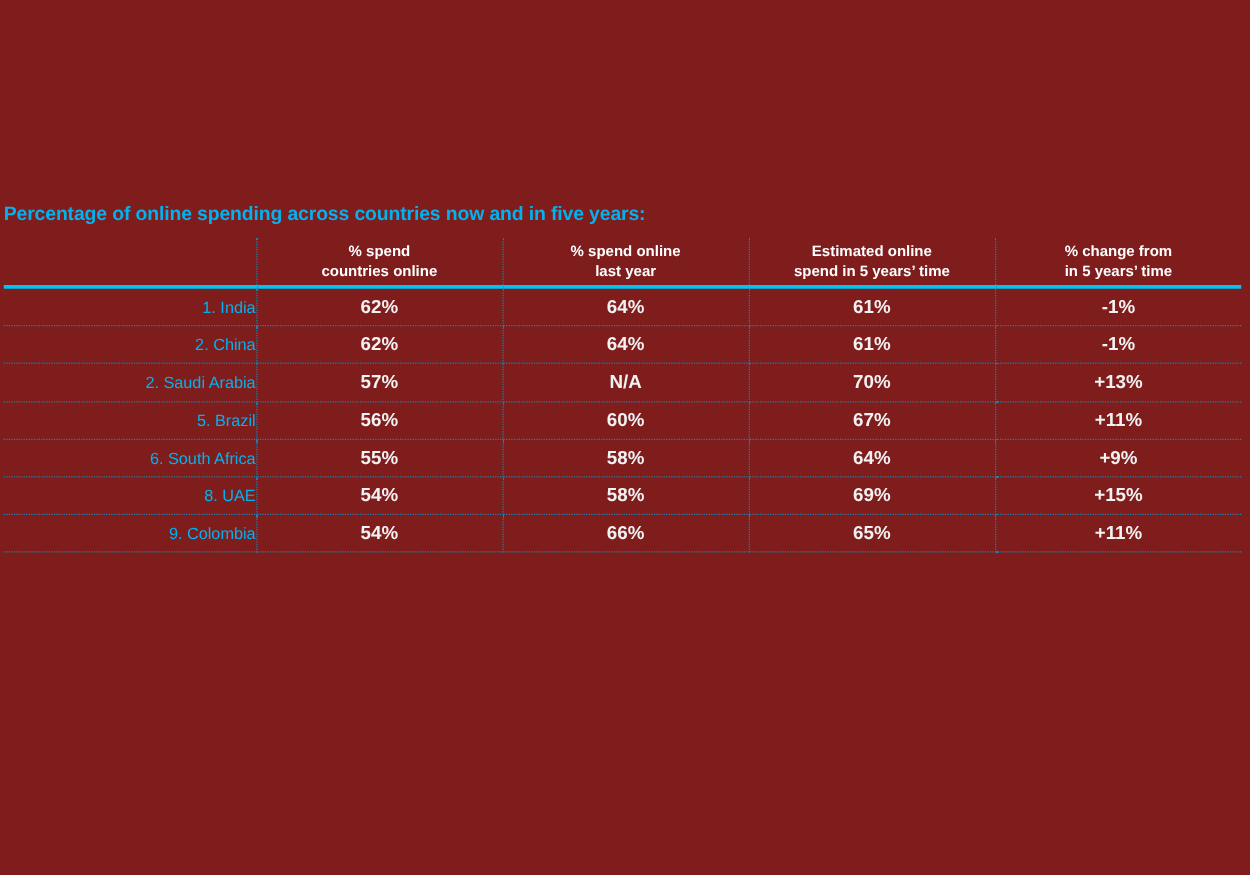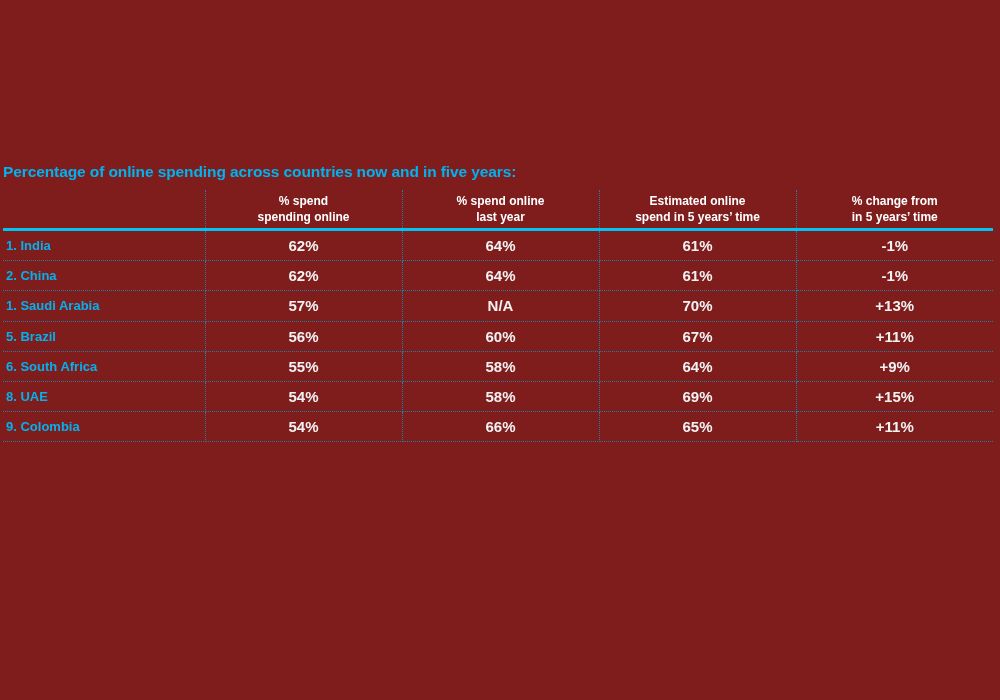--- a/index.html
+++ b/index.html
@@ -87,25 +87,25 @@
     text-align: center;
     border-right: 1px dotted #1f7fa8;
     border-bottom: 1px dotted #1f7fa8;
     vertical-align: middle;
     font-weight: bold;
   }
   tbody td.col-last {
     border-right: none;
   }
   tbody td.country {
-    text-align: left;
+    text-align: right;
     padding-left: 3px;
     color: #00b3f0;
     font-size: 13px;
-    font-weight: bold;
+    font-weight: normal;
     margin-left: 12px;
   }
 </style>
 </head>
 <body>
 
 <div class="page">
 
   <div class="chart-title">Percentage of online spending across countries now and in five years:</div>
 
@@ -122,21 +122,21 @@
         <tr>
             <th class="col-country">
               <div class="hdr-inner">
                 <span class="hdr-line"></span>
                 <span class="hdr-line"></span>
               </div>
             </th>
             <th>
               <div class="hdr-inner">
                 <span class="hdr-line">% spend</span>
-                <span class="hdr-line">spending online</span>
+                <span class="hdr-line">countries online</span>
               </div>
             </th>
             <th>
               <div class="hdr-inner">
                 <span class="hdr-line">% spend online</span>
                 <span class="hdr-line">last year</span>
               </div>
             </th>
             <th>
               <div class="hdr-inner">
@@ -161,21 +161,21 @@
             <td class=" col-last">-1%</td>
           </tr>
           <tr>
             <td class="country">2. China</td>
             <td>62%</td>
             <td>64%</td>
             <td>61%</td>
             <td class=" col-last">-1%</td>
           </tr>
           <tr>
-            <td class="country">1. Saudi Arabia</td>
+            <td class="country">2. Saudi Arabia</td>
             <td>57%</td>
             <td>N/A</td>
             <td>70%</td>
             <td class=" col-last">+13%</td>
           </tr>
           <tr>
             <td class="country">5. Brazil</td>
             <td>56%</td>
             <td>60%</td>
             <td>67%</td>

